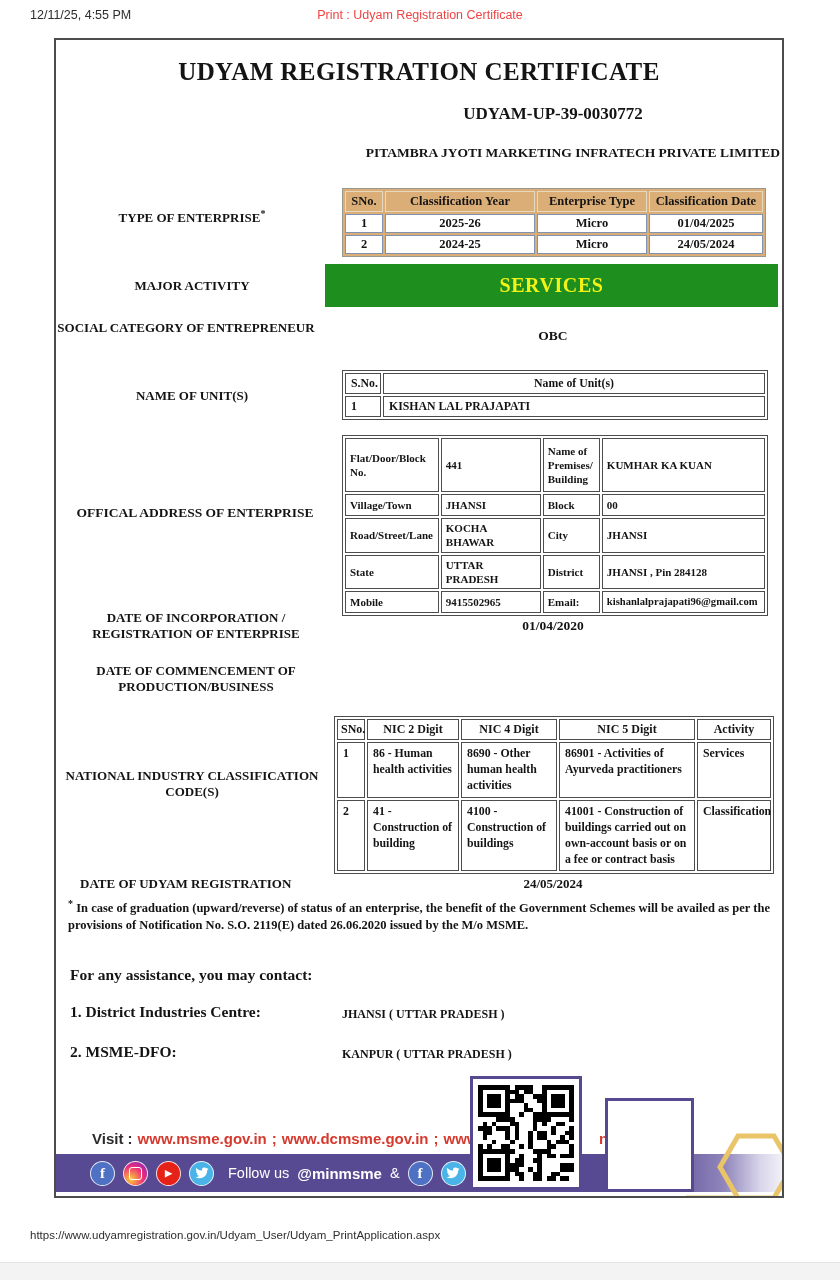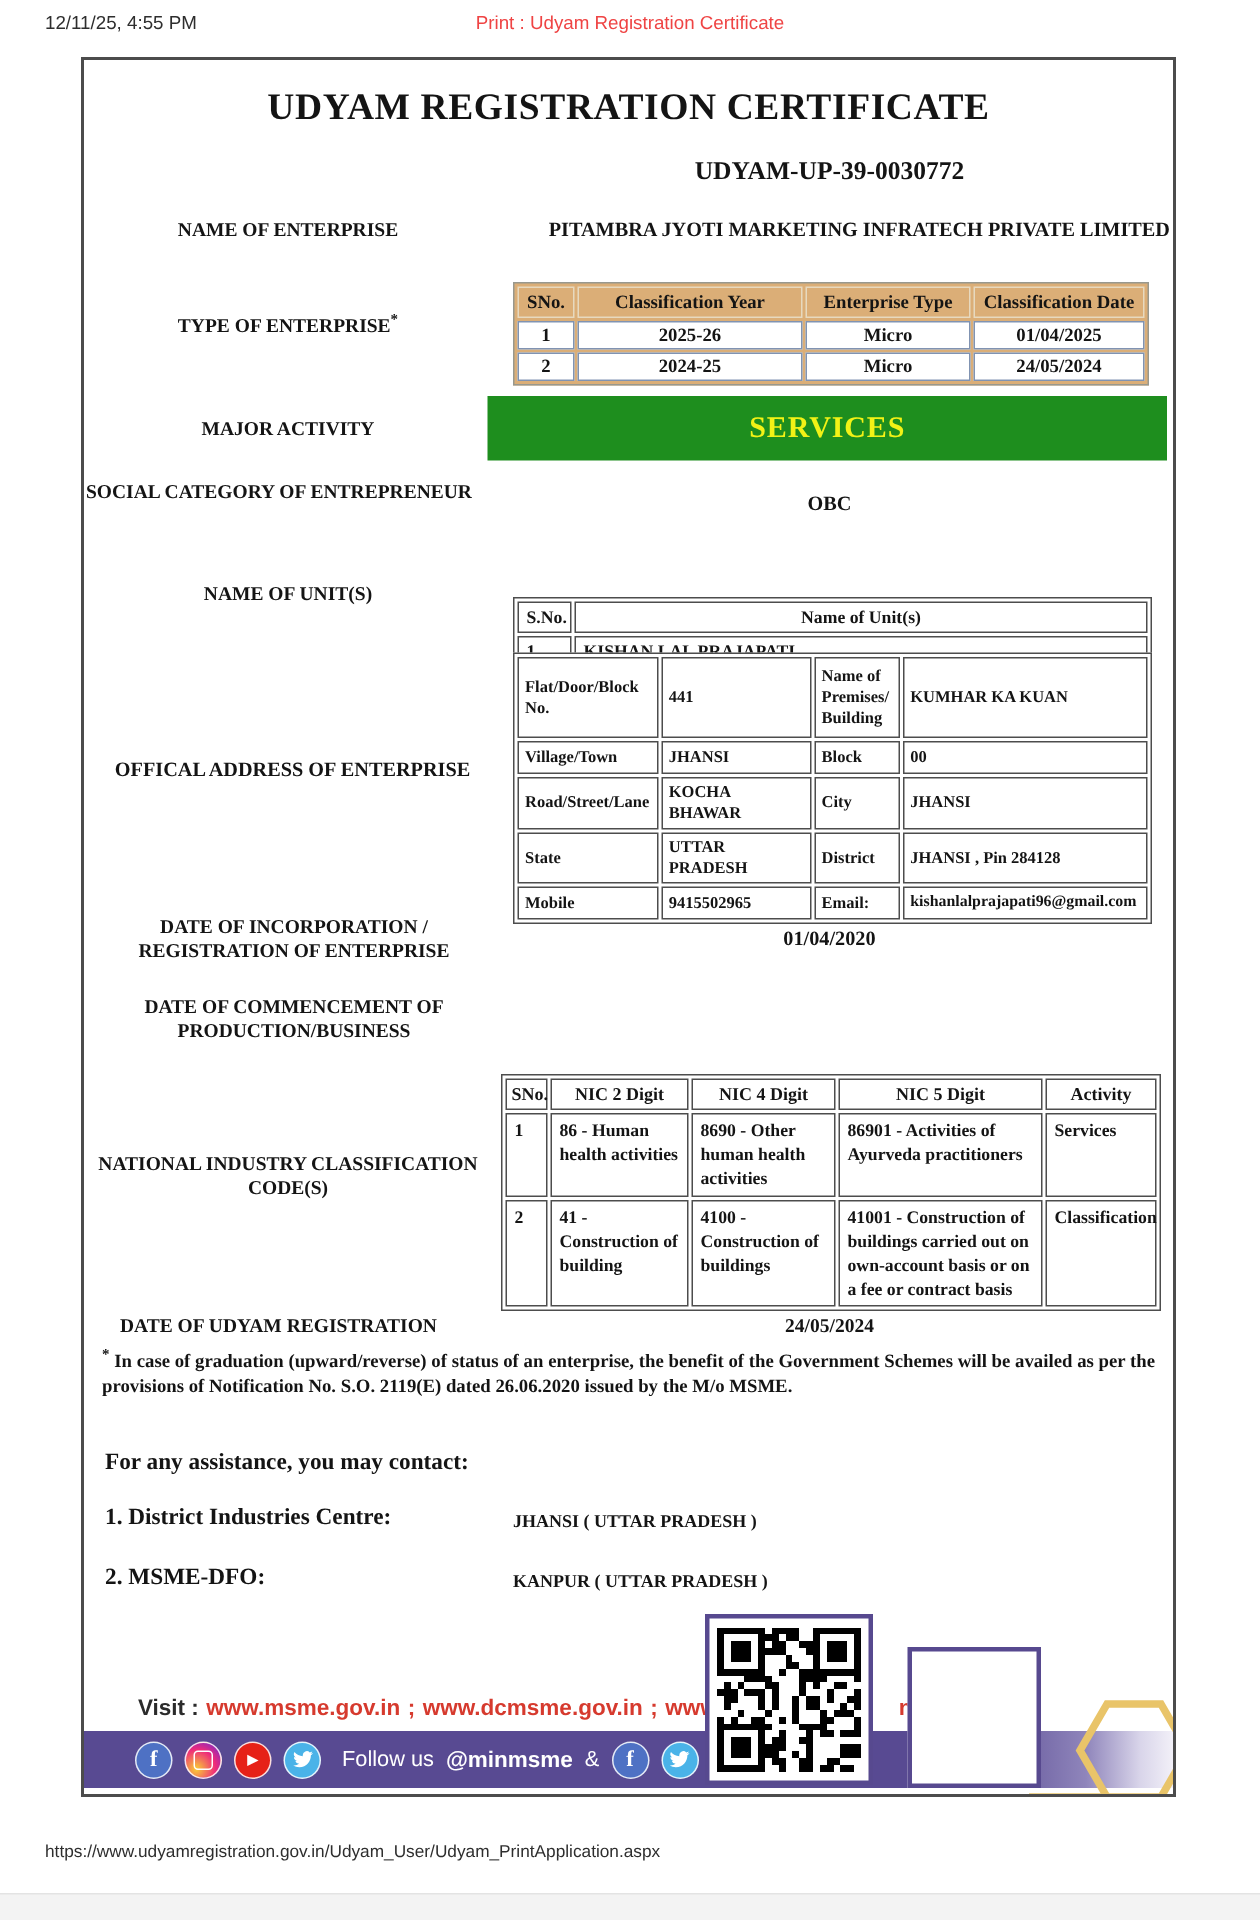--- a/index.html
+++ b/index.html
@@ -69,21 +69,20 @@
 
 <div class="chrome-dt sans">12/11/25, 4:55 PM</div>
 <div class="chrome-title sans">Print : Udyam Registration Certificate</div>
 
 <div class="cert">
 
   <div class="abs cert-title">UDYAM REGISTRATION CERTIFICATE</div>
 
   <div class="abs valcol" style="top:64px;font-size:17px;">UDYAM-UP-39-0030772</div>
 
-  <div class="abs lblcol" style="top:105px;">NAME OF ENTERPRISE</div>
   <div class="abs" style="left:258px;top:105px;width:466px;text-align:right;font-weight:bold;font-size:13.5px;">PITAMBRA JYOTI MARKETING INFRATECH PRIVATE LIMITED</div>
 
   <div class="abs lblcol" style="top:168px;">
     <span>TYPE OF ENTERPRISE</span><sup style="font-size:10px;">*</sup>
   </div>
   <table class="ttab abs" style="left:286px;top:148px;width:420px;">
     <colgroup>
         <col style="width:38px">
         <col style="width:150px">
         <col style="width:110px">
@@ -113,21 +112,21 @@
 
   <div class="abs lblcol" style="top:238px;">MAJOR ACTIVITY</div>
   <div class="abs banner">
     <span>SERVICES</span>
   </div>
 
   <div class="abs lblcol" style="top:280px;width:260px;">SOCIAL CATEGORY OF ENTREPRENEUR</div>
   <div class="abs valcol" style="top:288px;font-size:13.5px;">OBC</div>
 
   <div class="abs lblcol" style="top:348px;">NAME OF UNIT(S)</div>
-  <table class="btab utab abs" style="left:286px;top:330px;width:426px;margin-top:28px;">
+  <table class="btab utab abs" style="left:286px;top:330px;width:426px;">
     <colgroup>
         <col style="width:36px">
         <col>
       </colgroup>
     <tbody>
         <tr>
       <th>S.No.</th>
       <th style="text-align:center;">Name of Unit(s)</th>
     </tr>
     <tr>

